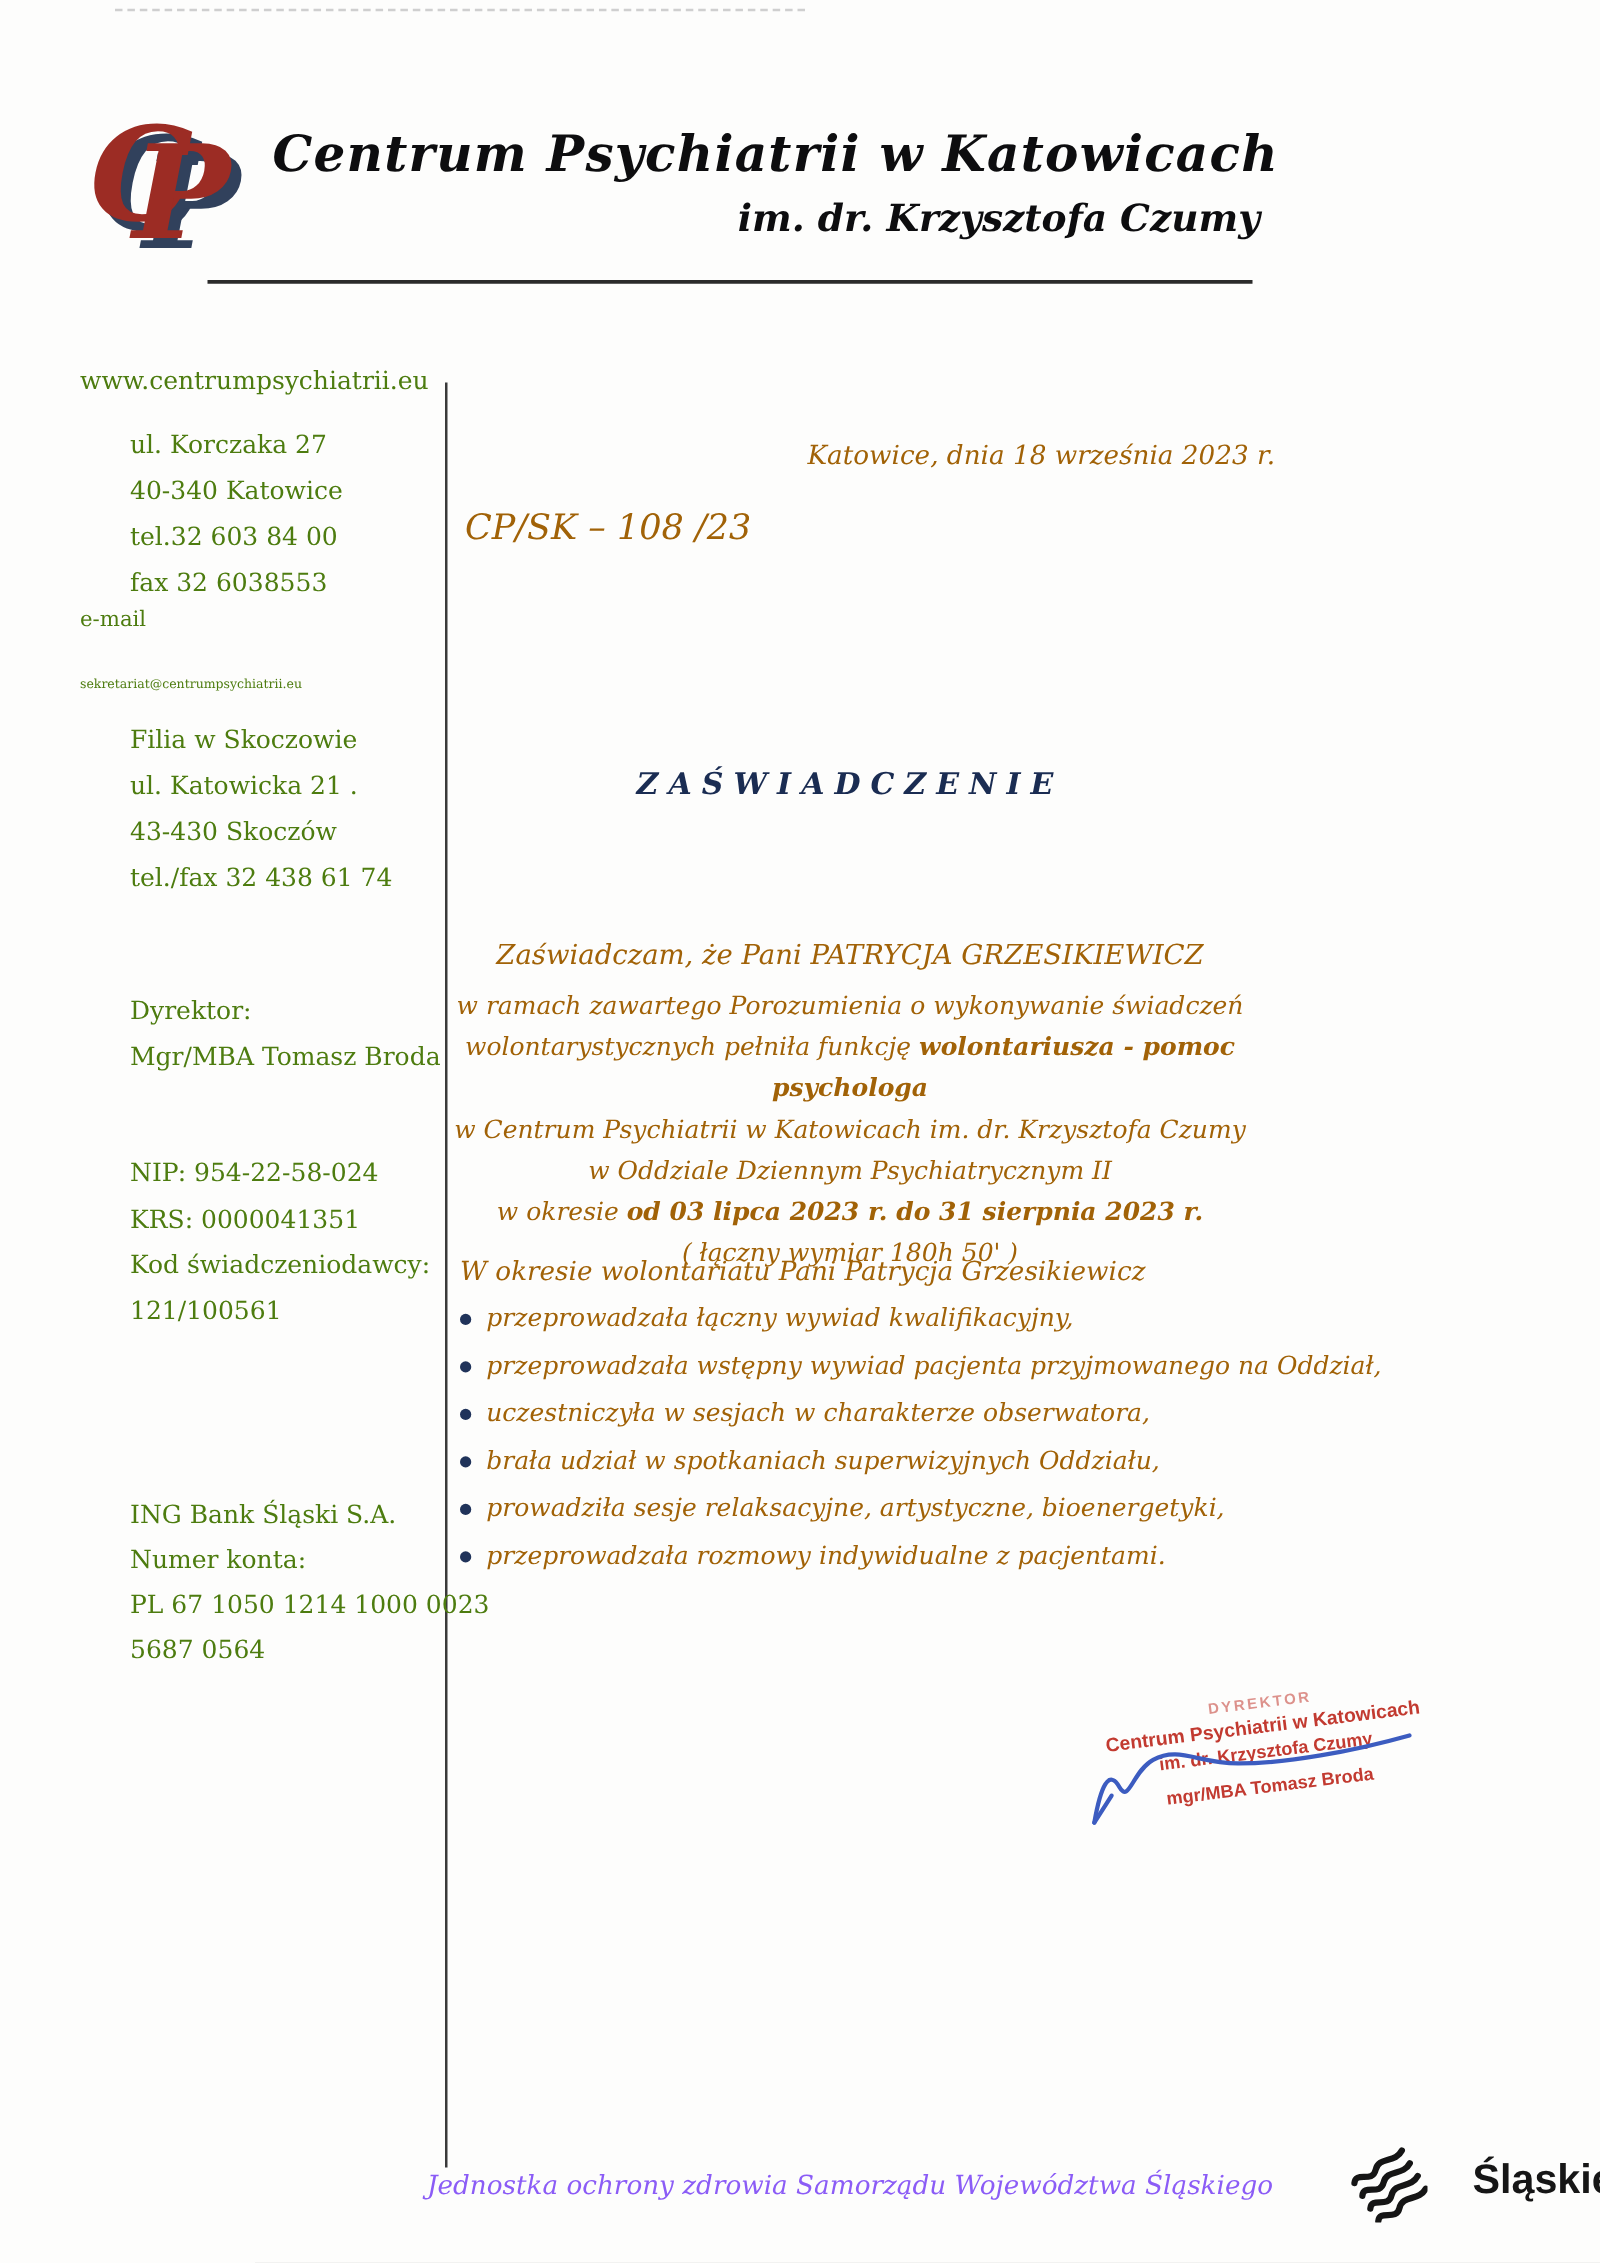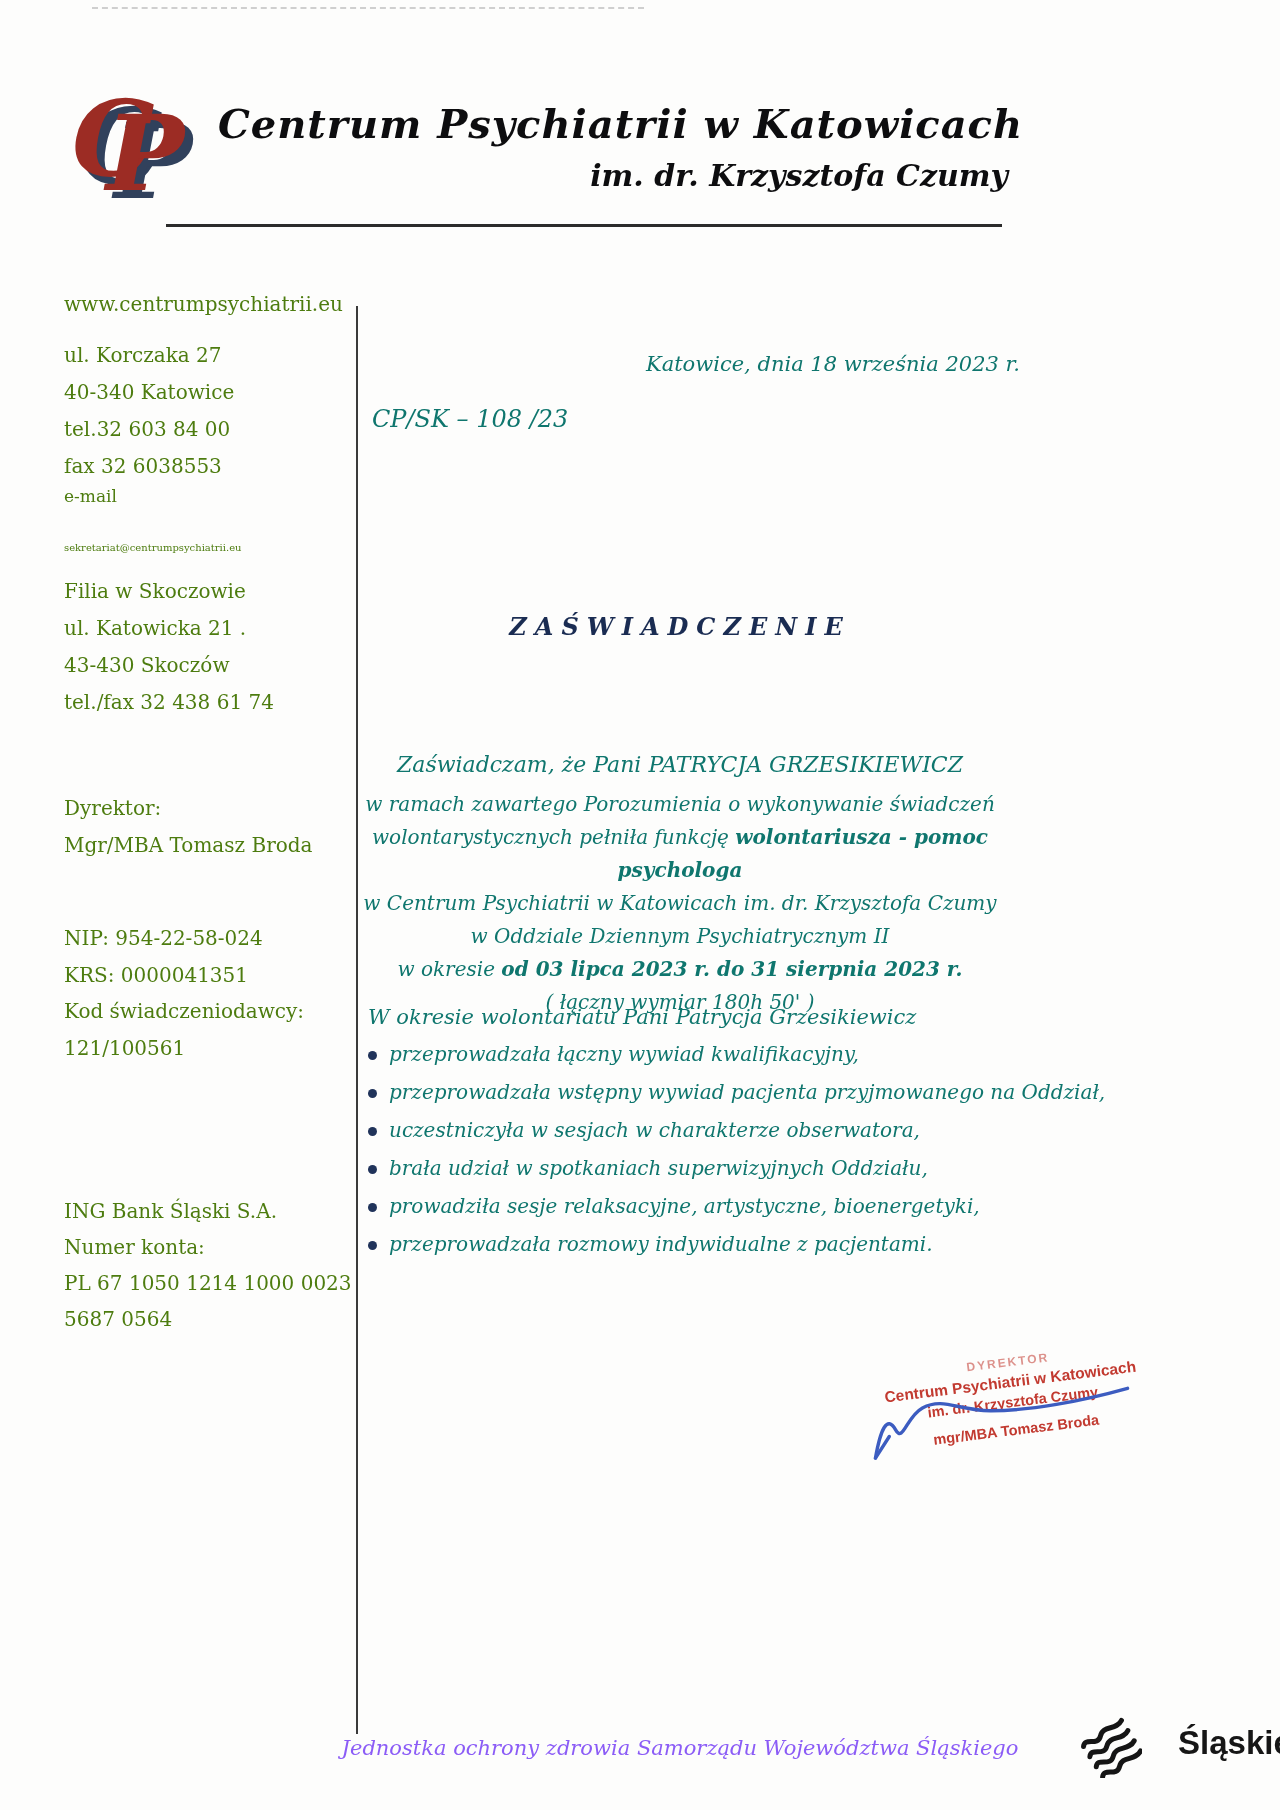--- a/index.html
+++ b/index.html
@@ -27,34 +27,34 @@
     text-align:right;font-style:italic;font-weight:bold;
     font-size:30px;color:#0d0d0f;padding-right:6px;white-space:nowrap;
   }
   .header-rule{position:absolute;left:166px;top:224px;width:836px;height:3px;background:#2b2b2b;}
 
   
   .v-rule{position:absolute;left:356px;top:306px;width:2px;height:1428px;background:#3a3a3a;}
 
   
   .side{position:absolute;left:64px;width:292px;font-size:20px;line-height:37px;color:#4d7c0f;}
-  .side div{white-space:nowrap;}
+  .side div{white-space:nowrap;margin-left:40px;}
   .s-web{top:286px;}
   .s-addr{top:337px;}
   .s-email-label{top:484px;font-size:17px;line-height:24px;}
   .s-email{top:536px;font-size:10px;line-height:24px;}
   .s-branch{top:573px;}
   .s-dir{top:790px;}
   .s-reg{top:920px;line-height:36.5px;}
   .s-bank{top:1193px;line-height:36px;}
 
   
-  .main{position:absolute;left:340px;width:680px;color:#0f766e;font-style:italic;}
+  .main{position:absolute;left:340px;width:680px;color:#a16207;font-style:italic;}
   .m-date{top:352px;text-align:right;font-size:21px;padding-right:14px;white-space:nowrap;}
-  .m-ref{top:405px;left:372px;width:400px;font-size:24px;white-space:nowrap;}
+  .m-ref{top:405px;left:372px;width:400px;font-size:28px;white-space:nowrap;}
   .m-heading{
     top:612px;text-align:center;font-weight:bold;font-size:24px;
     letter-spacing:8px;color:#1a2c52;white-space:nowrap;
   }
   .m-intro{top:752px;text-align:center;font-size:22px;white-space:nowrap;}
   .m-para{top:788px;text-align:center;font-size:20px;line-height:33px;}
   .m-para b{font-weight:bold;}
   .m-period-intro{top:1005px;font-size:21px;padding-left:28px;white-space:nowrap;}
   .m-bullets{top:1042px;padding-left:28px;font-size:20px;}
   .bullet-item{margin-bottom:14px;white-space:nowrap;}

